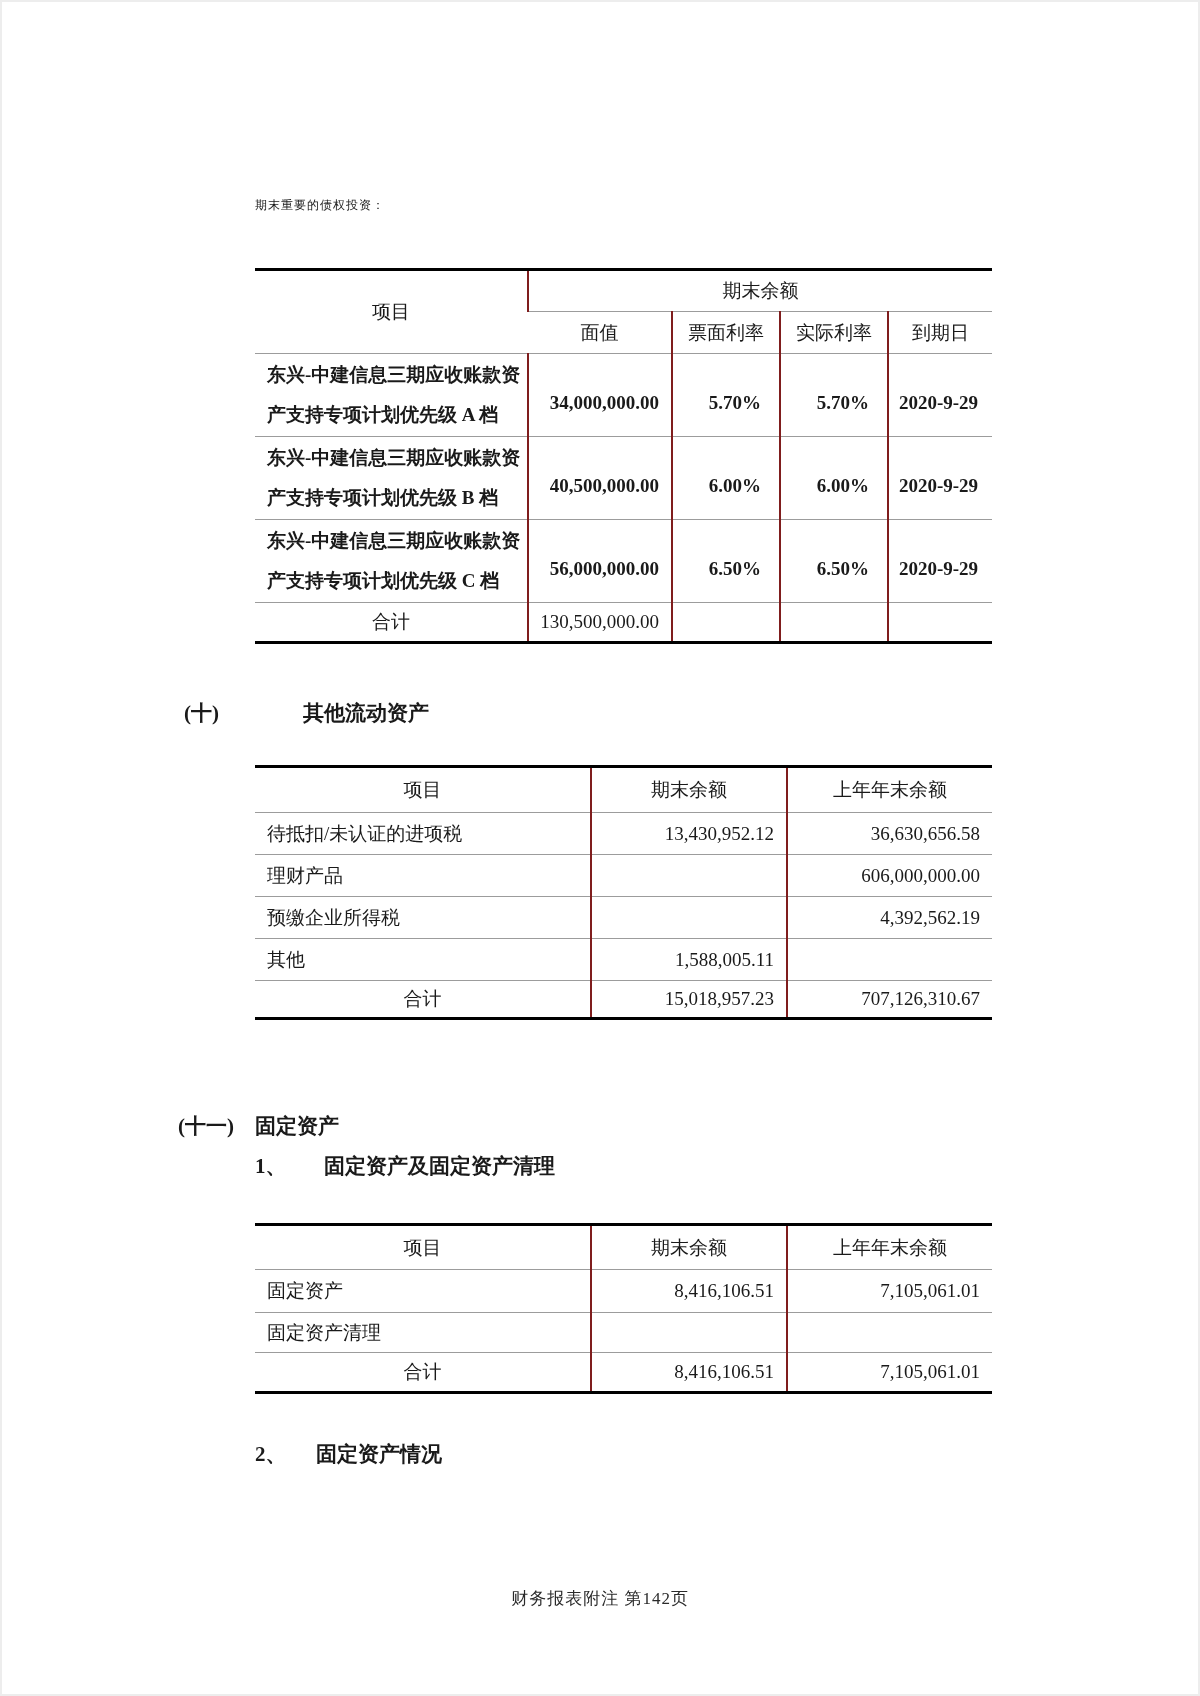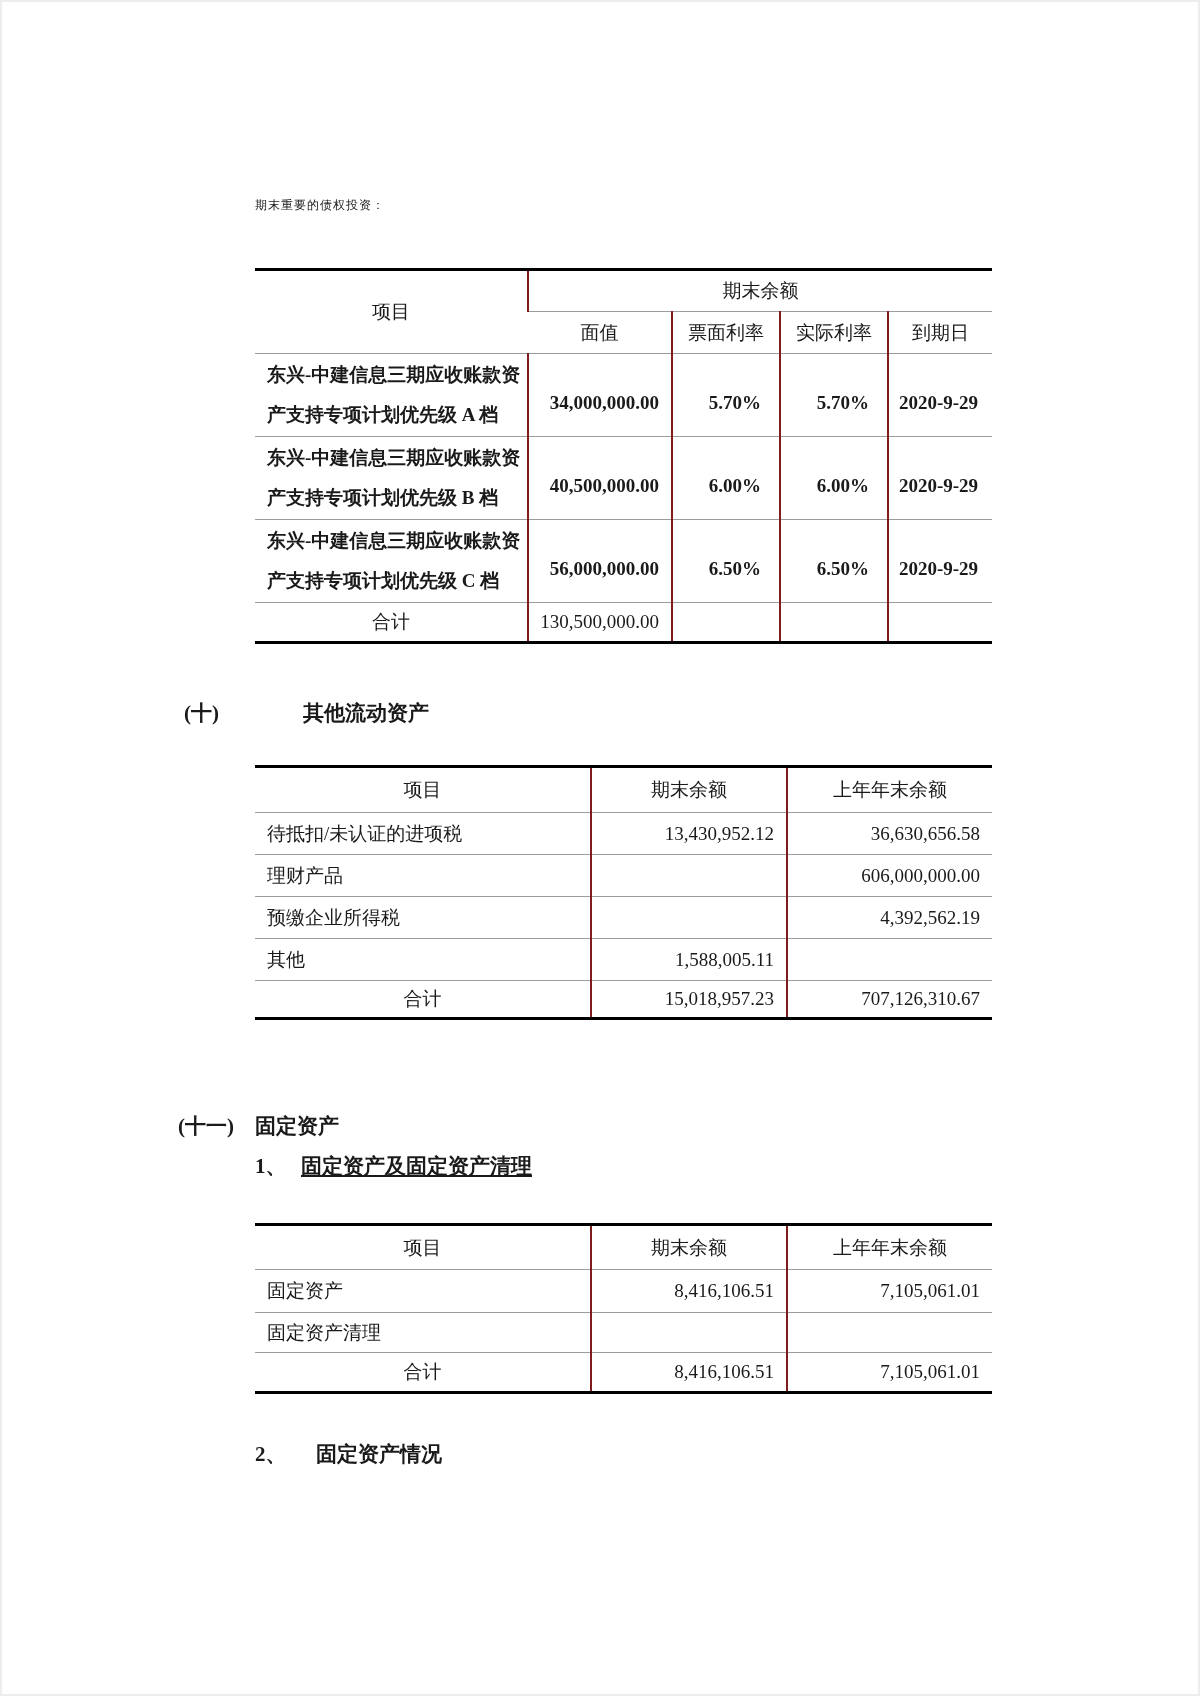--- a/index.html
+++ b/index.html
@@ -178,21 +178,21 @@
     </tbody>
   </table>
 
   <div class="sec" style="left:176px; top:1110px;">
     <span class="num">(十一)</span>
     <span class="title" style="left:77px;">固定资产</span>
   </div>
 
   <div class="sec" style="left:253px; top:1150px;">
     <span class="num">1、</span>
-    <span class="title" style="left:46px;text-decoration:underline;">固定资产及固定资产清理</span>
+    <span class="title" style="left:69px;">固定资产及固定资产清理</span>
   </div>
 
   <table id="t3">
     <colgroup>
       <col style="width:336px">
         <col style="width:196px">
         <col style="width:205px">
     </colgroup>
     <tbody>
       <tr class="h">
@@ -216,14 +216,15 @@
         <td class="num">7,105,061.01</td>
       </tr>
     </tbody>
   </table>
 
   <div class="sec" style="left:253px; top:1438px;">
     <span class="num">2、</span>
     <span class="title" style="left:61px;">固定资产情况</span>
   </div>
 
+  <div class="footer">财务报表附注 第142页</div>
 
 </div>
 
 </body></html>

